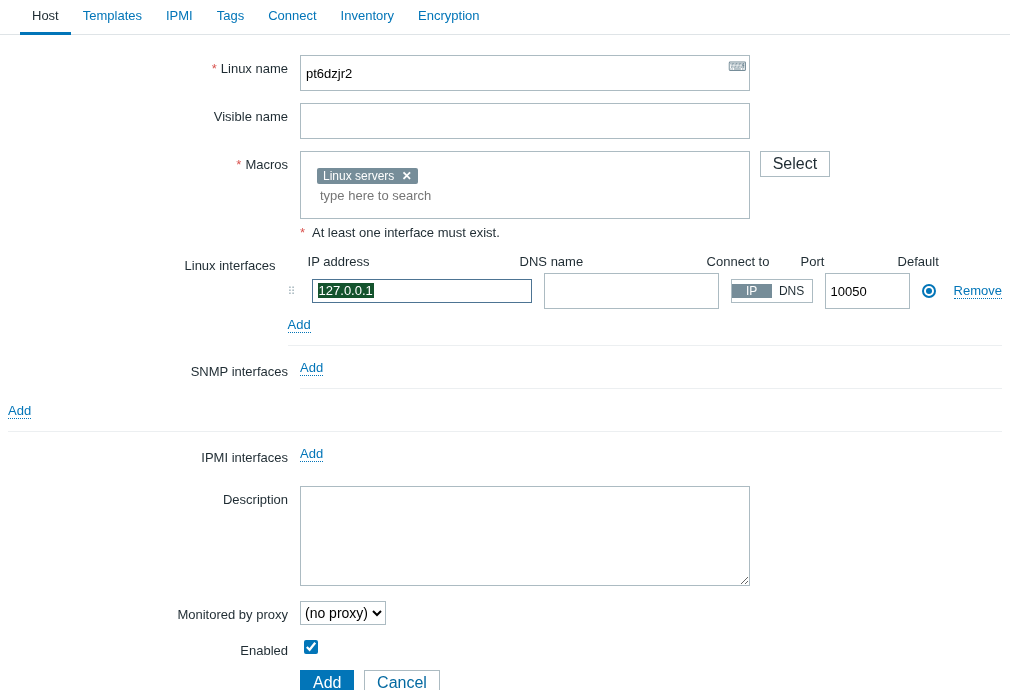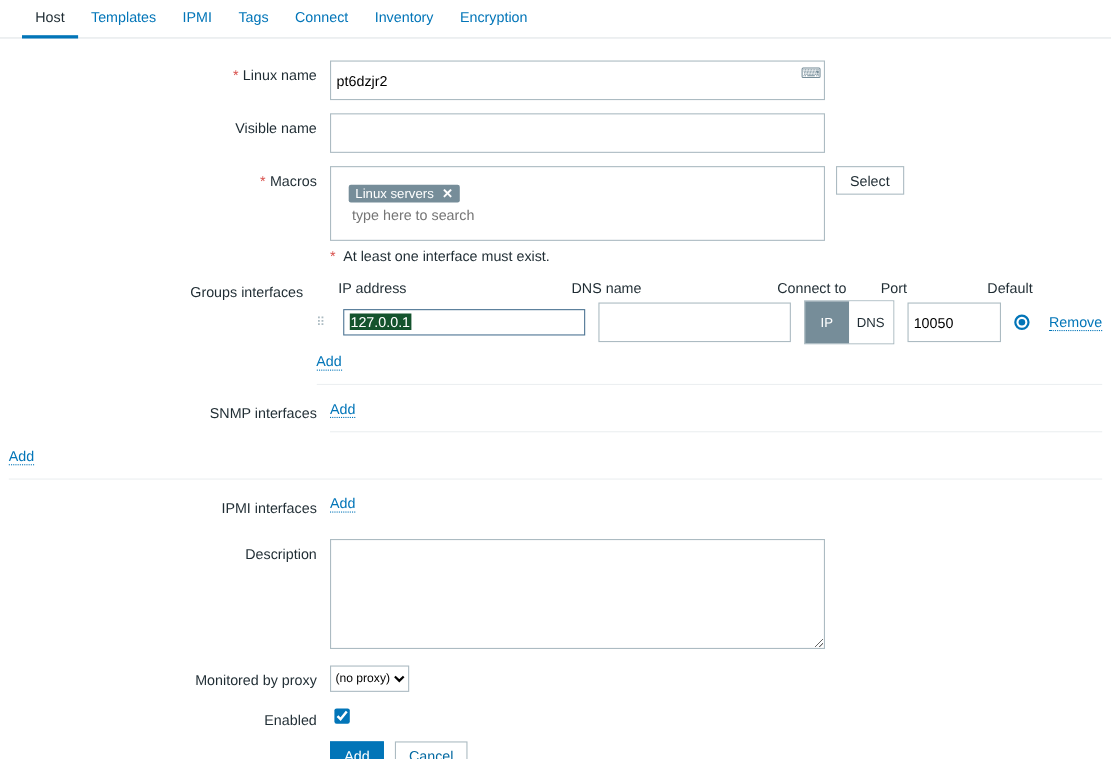--- a/index.html
+++ b/index.html
@@ -56,21 +56,21 @@
 .w450 { width: 450px; }
 .w175 { width: 175px; }
 .w85 { width: 85px; }
 textarea { width: 450px; height: 100px; resize: both; }
 .btn {
   border: 1px solid #acbbc2;
   background: #fff;
   height: 26px;
   padding: 0 12px;
   cursor: pointer;
-  font-size: 13px;
+  font-size: 16px;
   color: #1f2c33;
 }
 .btn-primary {
   background: #0275b8;
   border-color: #0275b8;
   color: #fff;
 }
 .btn-inline {
   margin-left: 6px;
 }
@@ -124,21 +124,22 @@
   padding: 3px 5px;
 }
 .ip-input .hl {
   background: #14532d;
   color: #fff;
   padding: 0 1px;
 }
 .toggle {
   display: inline-flex;
   border: 1px solid #acbbc2;
-  height: 40px;
+  height: 24px;
+  align-items: center;
 }
 .toggle span {
   display: inline-flex;
   align-items: center;
   justify-content: center;
   width: 40px;
   font-size: 12px;
   cursor: pointer;
   background: #fff;
 }
@@ -158,21 +159,21 @@
   cursor: pointer;
   border-bottom: 1px dotted #0275b8;
   text-decoration: none;
 }
 .addlink { margin-top: 8px; display: inline-block; }
 .iface-section { padding-top: 2px; border-bottom: 1px solid #eceff1; padding-bottom: 12px; }
 .enabled-check { accent-color: #0275b8; width:14px; height:14px; }
 select {
   border: 1px solid #acbbc2;
   height: 24px;
-  font-size: 11px;
+  font-size: 14px;
   background: #fff;
 }
 .key-icon {
   position: absolute;
   right: 6px;
   top: 4px;
   color: #768d99;
   font-size: 13px;
 }
 .rel { position: relative; }
@@ -218,21 +219,21 @@
         <input type="text" placeholder="type here to search" style="">
       </div>
       <button class="btn btn-inline">Select</button>
       <div class="helptext">
         <span class="req">*</span> <span class="msg">At least one interface must exist.</span>
       </div>
     </div>
   </div>
 
   <div class="row">
-    <div class="label-col"><span>Groups interfaces</span></div>
+    <div class="label-col"><span>Linux interfaces</span></div>
     <div class="input-col iface-section">
       <div class="iface-header">
         <div class="col-ip">IP address</div>
         <div class="col-dns">DNS name</div>
         <div class="col-conn">Connect to</div>
         <div class="col-port">Port</div>
         <div class="col-def">Default</div>
       </div>
       <div class="iface-row">
         <span class="drag-handle">⠿</span>

